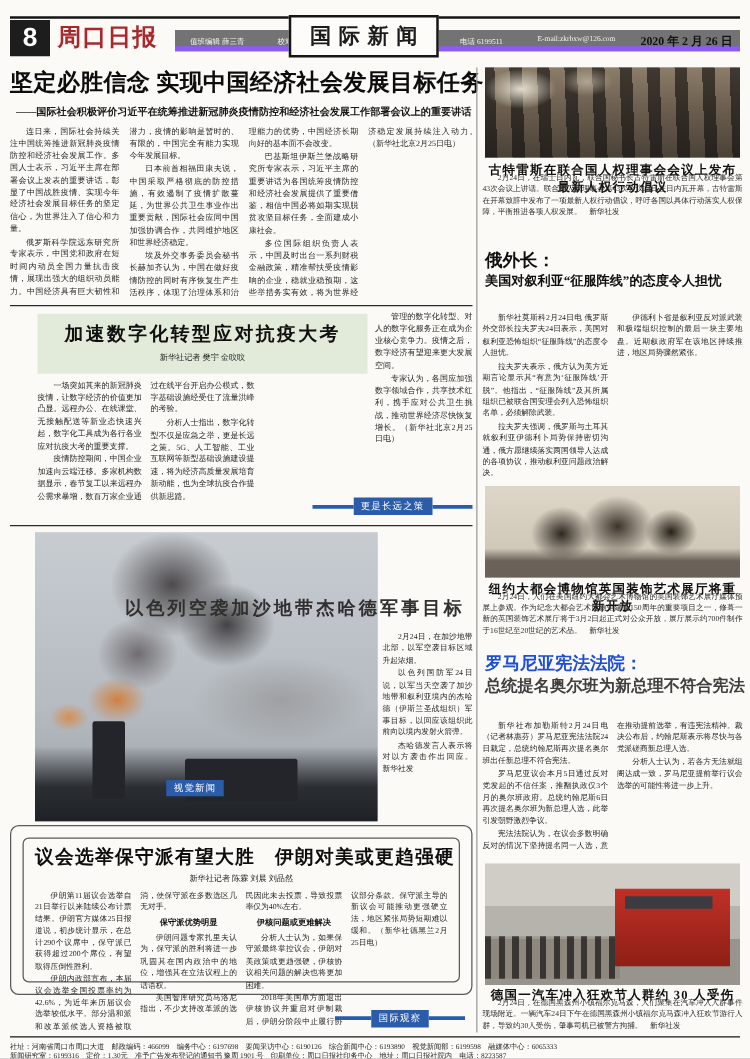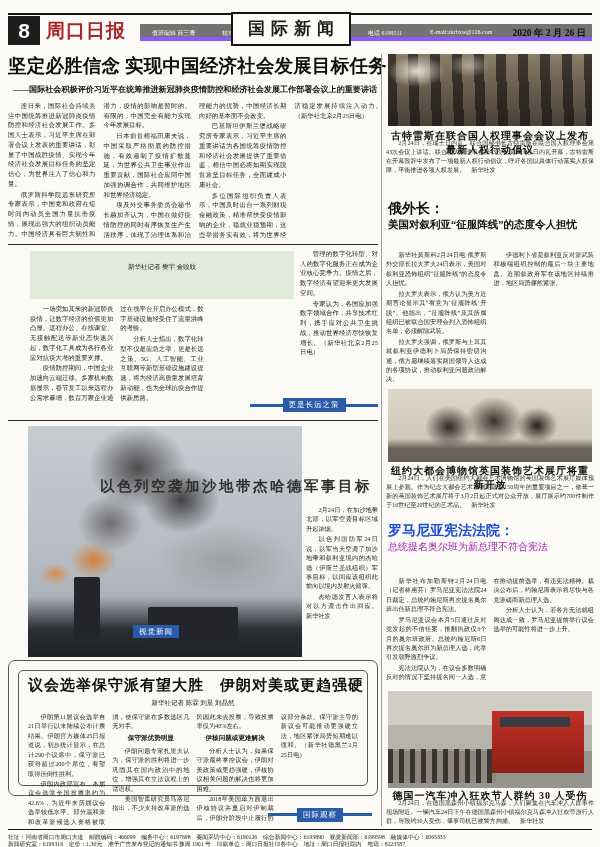--- a/index.html
+++ b/index.html
@@ -92,21 +92,21 @@
   #ph2{left:388px;top:389px;width:204px;height:73px;
     background-image:
       radial-gradient(ellipse 34px 30px at 30% 52%, #2e2822, rgba(46,40,34,0) 72%),
       radial-gradient(ellipse 40px 34px at 52% 44%, #3c352c, rgba(60,53,44,0) 72%),
       radial-gradient(ellipse 30px 26px at 73% 50%, #272219, rgba(39,34,25,0) 70%),
       linear-gradient(to top, #6a6258 0 18%, rgba(106,98,88,0) 32%),
       linear-gradient(to bottom, #ded7c8, #c9c1b0);}
   #cap2t{left:386px;top:464px;width:208px;}
   #cap2b{left:386px;top:474px;width:208px;height:48px;}
   #rom-hl1{left:388px;top:522px;font-size:14px;font-weight:900;color:#1d4ed8;}
-  #rom-hl2{left:388px;top:540px;font-size:10px;font-weight:400;color:#a21caf;white-space:nowrap;}
+  #rom-hl2{left:388px;top:540px;font-size:13px;font-weight:700;color:#404040;white-space:nowrap;}
   #rom-cols{left:386px;top:576px;width:208px;height:112px;column-count:2;column-gap:7px;}
   #rom-cols .para{font-size:6.2px;}
   #ph3{left:388px;top:691px;width:204px;height:97px;
     background-image:
       linear-gradient(#3b3b41,#3b3b41),
       linear-gradient(#c03026,#8e1f16),
       repeating-linear-gradient(90deg, rgba(40,36,34,.85) 0 5px, rgba(126,116,104,.4) 5px 11px),
       linear-gradient(to bottom, #d0cdc7 0 35%, #b6b3ad 35% 62%, #97948e 62%);
     background-size:70px 10px, 92px 62px, 108px 34px, 100% 100%;
     background-position:112px 26px, 104px 20px, 0px 58px, 0 0;}
@@ -141,20 +141,21 @@
     <p class="para">连日来，国际社会持续关注中国统筹推进新冠肺炎疫情防控和经济社会发展工作。多国人士表示，习近平主席在部署会议上发表的重要讲话，彰显了中国战胜疫情、实现今年经济社会发展目标任务的坚定信心，为世界注入了信心和力量。</p>
     <p class="para">俄罗斯科学院远东研究所专家表示，中国党和政府在短时间内动员全国力量抗击疫情，展现出强大的组织动员能力。中国经济具有巨大韧性和潜力，疫情的影响是暂时的、有限的，中国完全有能力实现今年发展目标。</p>
     <p class="para">日本前首相福田康夫说，中国采取严格彻底的防控措施，有效遏制了疫情扩散蔓延，为世界公共卫生事业作出重要贡献，国际社会应同中国加强协调合作，共同维护地区和世界经济稳定。</p>
     <p class="para">埃及外交事务委员会秘书长赫加齐认为，中国在做好疫情防控的同时有序恢复生产生活秩序，体现了治理体系和治理能力的优势，中国经济长期向好的基本面不会改变。</p>
     <p class="para">巴基斯坦伊斯兰堡战略研究所专家表示，习近平主席的重要讲话为各国统筹疫情防控和经济社会发展提供了重要借鉴，相信中国必将如期实现脱贫攻坚目标任务，全面建成小康社会。</p>
     <p class="para">多位国际组织负责人表示，中国及时出台一系列财税金融政策，精准帮扶受疫情影响的企业，稳就业稳预期，这些举措务实有效，将为世界经济稳定发展持续注入动力。（新华社北京2月25日电）</p>
   </div>
   <div class="abs" id="rule1"></div>
 
   <div class="abs" id="dig-box">
+    <div class="dig-hl">加速数字化转型应对抗疫大考</div>
     <div class="dig-by">新华社记者 樊宇 金旼旼</div>
   </div>
   <div class="abs" id="dig-side">
     <p class="para">管理的数字化转型、对人的数字化服务正在成为企业核心竞争力。疫情之后，数字经济有望迎来更大发展空间。</p>
     <p class="para">专家认为，各国应加强数字领域合作，共享技术红利，携手应对公共卫生挑战，推动世界经济尽快恢复增长。（新华社北京2月25日电）</p>
   </div>
   <div class="abs cols" id="dig-cols">
     <p class="para">一场突如其来的新冠肺炎疫情，让数字经济的价值更加凸显。远程办公、在线课堂、无接触配送等新业态快速兴起，数字化工具成为各行各业应对抗疫大考的重要支撑。</p>
     <p class="para">疫情防控期间，中国企业加速向云端迁移。多家机构数据显示，春节复工以来远程办公需求暴增，数百万家企业通过在线平台开启办公模式，数字基础设施经受住了流量洪峰的考验。</p>
     <p class="para">分析人士指出，数字化转型不仅是应急之举，更是长远之策。5G、人工智能、工业互联网等新型基础设施建设提速，将为经济高质量发展培育新动能，也为全球抗疫合作提供新思路。</p>

